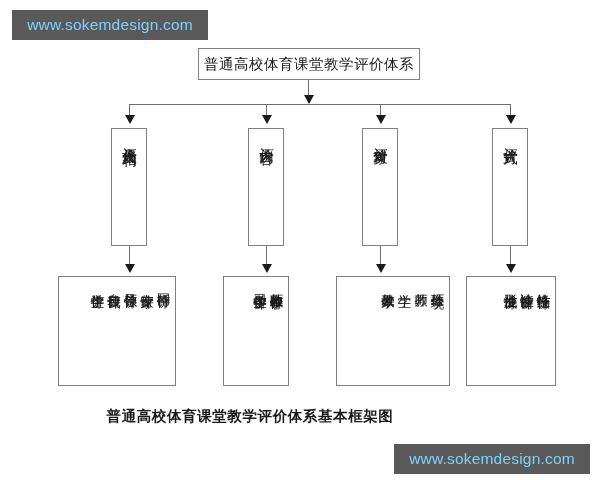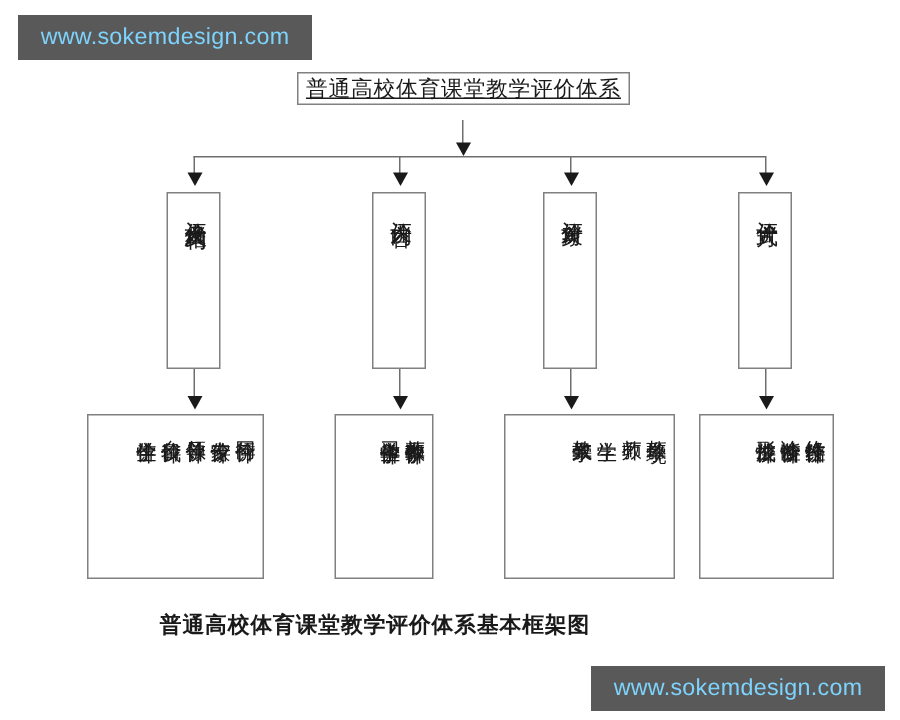--- a/index.html
+++ b/index.html
@@ -28,26 +28,25 @@
 
   
   .box{
     position:absolute;
     border:1px solid #808080;
     background:#ffffff;
     box-sizing:border-box;
   }
   
   #title-box{
-    left:198px;top:48px;width:222px;height:22px;
+    left:198px;top:48px;width:222px;height:32px;
     display:flex;align-items:center;justify-content:center;
     font-size:14.5px;color:#1a1a1a;
     letter-spacing:.5px;
     white-space:nowrap;
-    text-decoration:underline;
   }
 
   
   .mid-box{
     top:128px;height:118px;width:36px;
     display:flex;align-items:flex-start;justify-content:center;
     padding-top:7px;
   }
   .vtext{
     writing-mode:vertical-rl;

